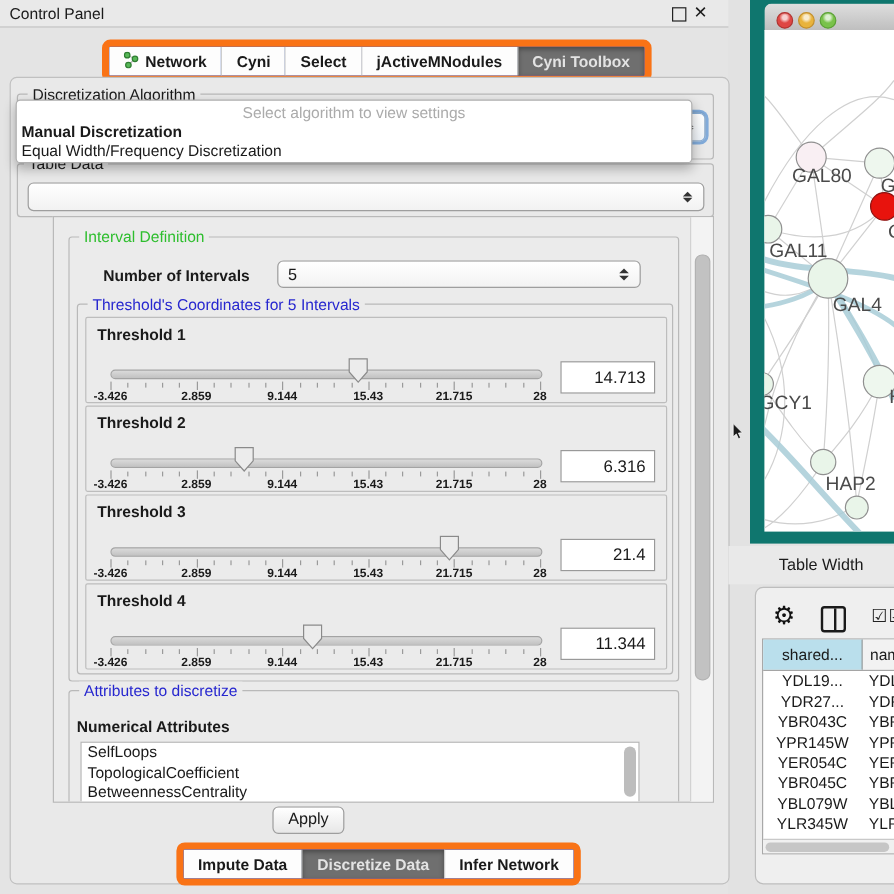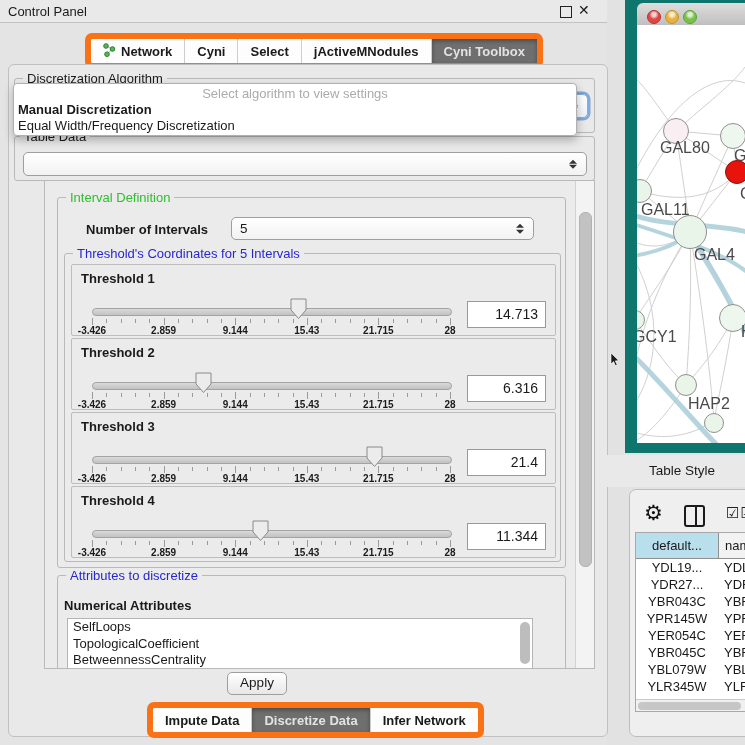--- a/index.html
+++ b/index.html
@@ -412,28 +412,28 @@
           <div class="node" style="left:82px;top:279px;width:28px;height:28px;background:#eef7ee;"></div>
           <div class="nlabel" style="left:104px;top:298px">H</div>
           <div class="node" style="left:38px;top:349px;width:22px;height:22px;background:#e9f5e9;"></div>
           <div class="nlabel" style="left:51px;top:370px">HAP2</div>
           <div class="node" style="left:67px;top:388px;width:20px;height:20px;background:#e9f5e9;"></div>
         </div>
     </div>
   </div>
 
   <div class="abs tp-titlebar"></div>
-  <div class="abs tp-title">Table Style</div>
+  <div class="abs tp-title">Table Width</div>
   <div class="abs tp-container"></div>
   <div class="abs gear">⚙</div>
   <div class="abs colicon"></div>
   <div class="abs checks">☑☑</div>
   <div class="abs tbl-frame">
     <div class="tbl-header">
-      <div class="th1">default...</div>
+      <div class="th1">shared...</div>
       <div class="th2">name</div>
     </div>
     <div class="tbl-rows">
         <div class="trow">
     <div class="c1">YDL19...</div>
           <div class="c2">YDL1</div>
         </div>
         <div class="trow">
     <div class="c1">YDR27...</div>
           <div class="c2">YDR2</div>

